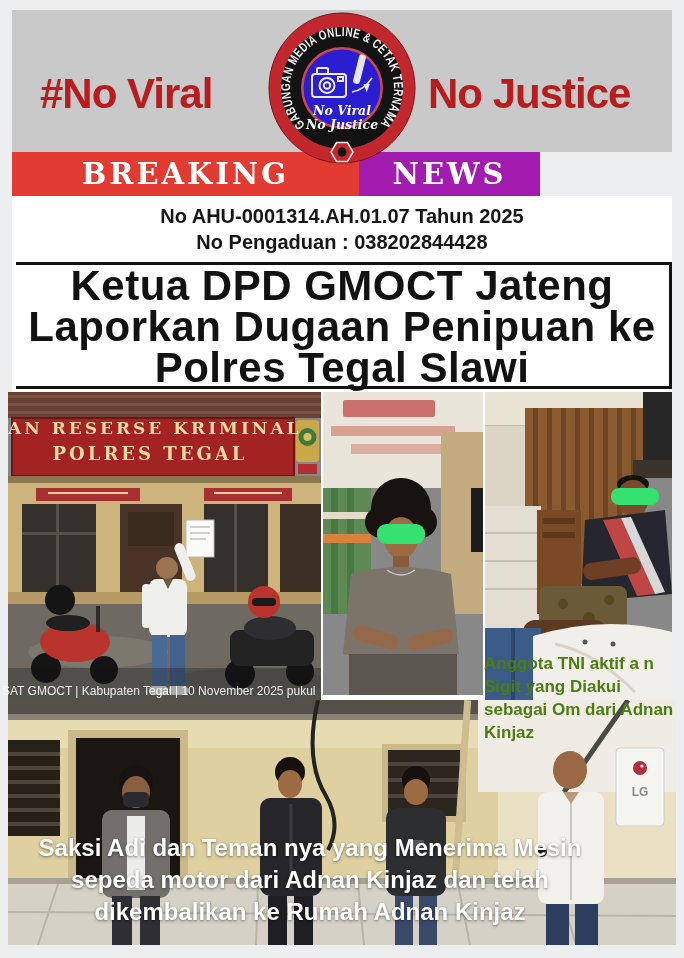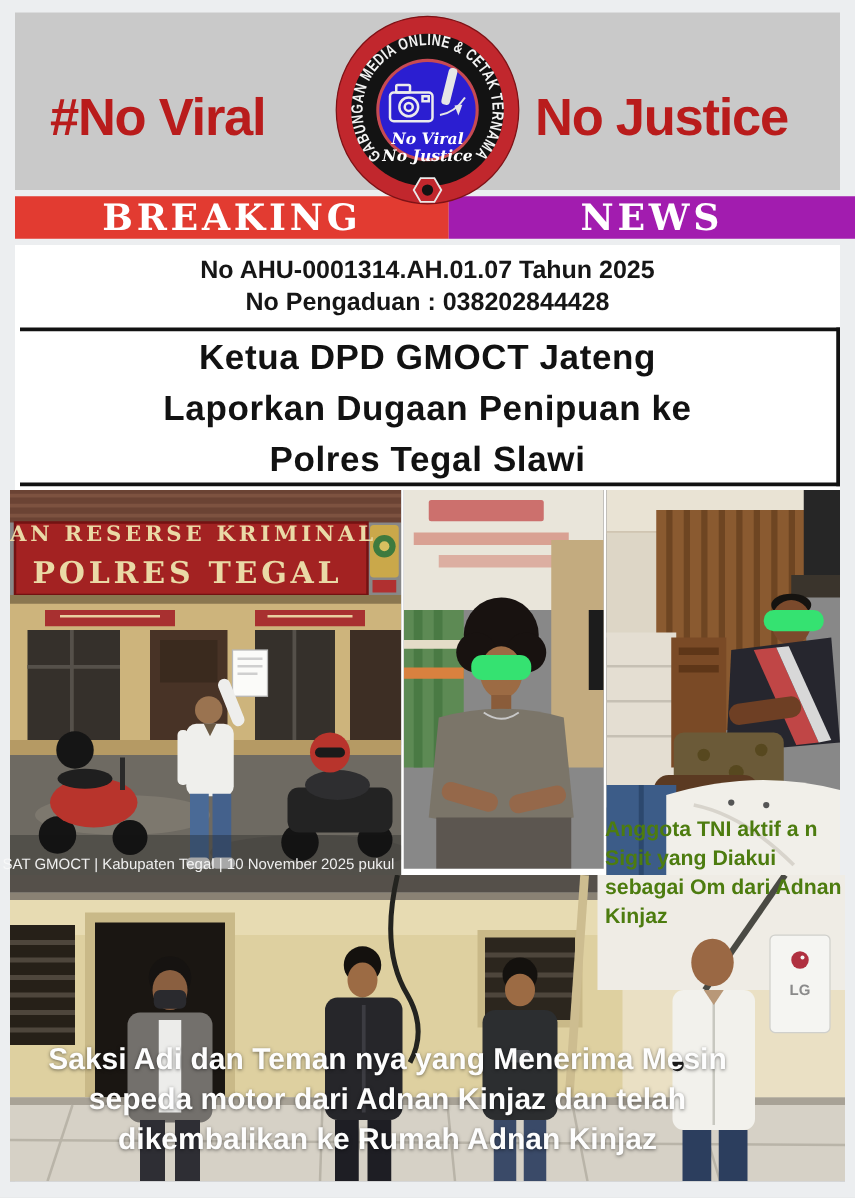--- a/index.html
+++ b/index.html
@@ -8,52 +8,52 @@
   .abs{position:absolute;}
 
   
   .header-panel{left:12px;top:10px;width:660px;height:142px;background:#c9c9c9;}
   .title{font-weight:700;font-size:42px;color:#b91c1c;letter-spacing:-1px;top:70px;white-space:nowrap;}
   .title-left{left:40px;}
   .title-right{left:428px;}
   .logo-wrap{left:268px;top:12px;width:148px;height:152px;z-index:6;}
 
   
-  .banner{left:12px;top:152px;width:672px;height:44px;display:flex;z-index:2;align-items:center;}
+  .banner{left:12px;top:152px;width:528px;height:44px;display:flex;z-index:2;}
   .badge{display:flex;align-items:center;justify-content:center;color:#fff;
          font-family:"DejaVu Serif",serif;font-weight:700;font-size:29px;letter-spacing:3px;}
   .badge-breaking{width:347px;background:#e23b31;}
   .badge-news{flex:1;background:#a21caf;}
 
   
   .content{left:12px;top:196px;width:660px;height:749px;background:#ffffff;}
 
   .reg-line{left:12px;width:660px;text-align:center;font-weight:700;font-size:20px;color:#161616;}
   .reg-1{top:205px;}
   .reg-2{top:231px;}
   .rule{background:#121212;}
   .rule-top{left:16px;top:262px;width:656px;height:3px;}
   .rule-bottom{left:16px;top:386px;width:656px;height:3px;}
   .rule-right{left:669px;top:262px;width:3px;height:127px;}
   .headline{left:12px;top:265px;width:660px;text-align:center;font-weight:800;
-            font-size:28px;line-height:41px;color:#121212;letter-spacing:0.5px;}
+            font-size:42px;line-height:41px;color:#121212;letter-spacing:0.5px;}
 
   
   .photo{overflow:hidden;background:#888;}
   .photo svg{display:block;width:100%;height:100%;}
   .photo-police{left:8px;top:392px;width:313px;height:308px;}
   .photo-young{left:323px;top:392px;width:160px;height:303px;}
   .photo-sitting{left:485px;top:392px;width:187px;height:308px;}
   .photo-group{left:8px;top:700px;width:668px;height:245px;}
 
   
   .sign-text{left:8px;width:284px;text-align:center;font-family:"DejaVu Serif",serif;font-weight:700;
              color:#ead9a6;letter-spacing:3px;white-space:nowrap;z-index:3;}
   .sign-1{top:418px;font-size:17px;}
-  .sign-2{top:443px;font-size:24px;}
+  .sign-2{top:443px;font-size:18px;}
   .watermark{left:2px;top:684px;width:317px;font-size:12px;color:rgba(248,248,248,.95);
              white-space:nowrap;overflow:hidden;z-index:3;}
   .caption-middle{left:318px;top:588px;width:170px;text-align:center;font-weight:800;
                   font-size:14.5px;line-height:22.5px;color:#232c42;z-index:3;}
   .caption-right{left:484px;top:652px;width:190px;text-align:left;font-weight:800;
                  font-size:17px;line-height:23px;color:#4d7c0f;z-index:4;}
   .caption-bottom{left:30px;top:832px;width:560px;text-align:center;font-weight:800;
                   font-size:24px;line-height:32px;color:#fdfdfd;z-index:3;
                   text-shadow:0 1px 3px rgba(0,0,0,.5);}
 </style>

